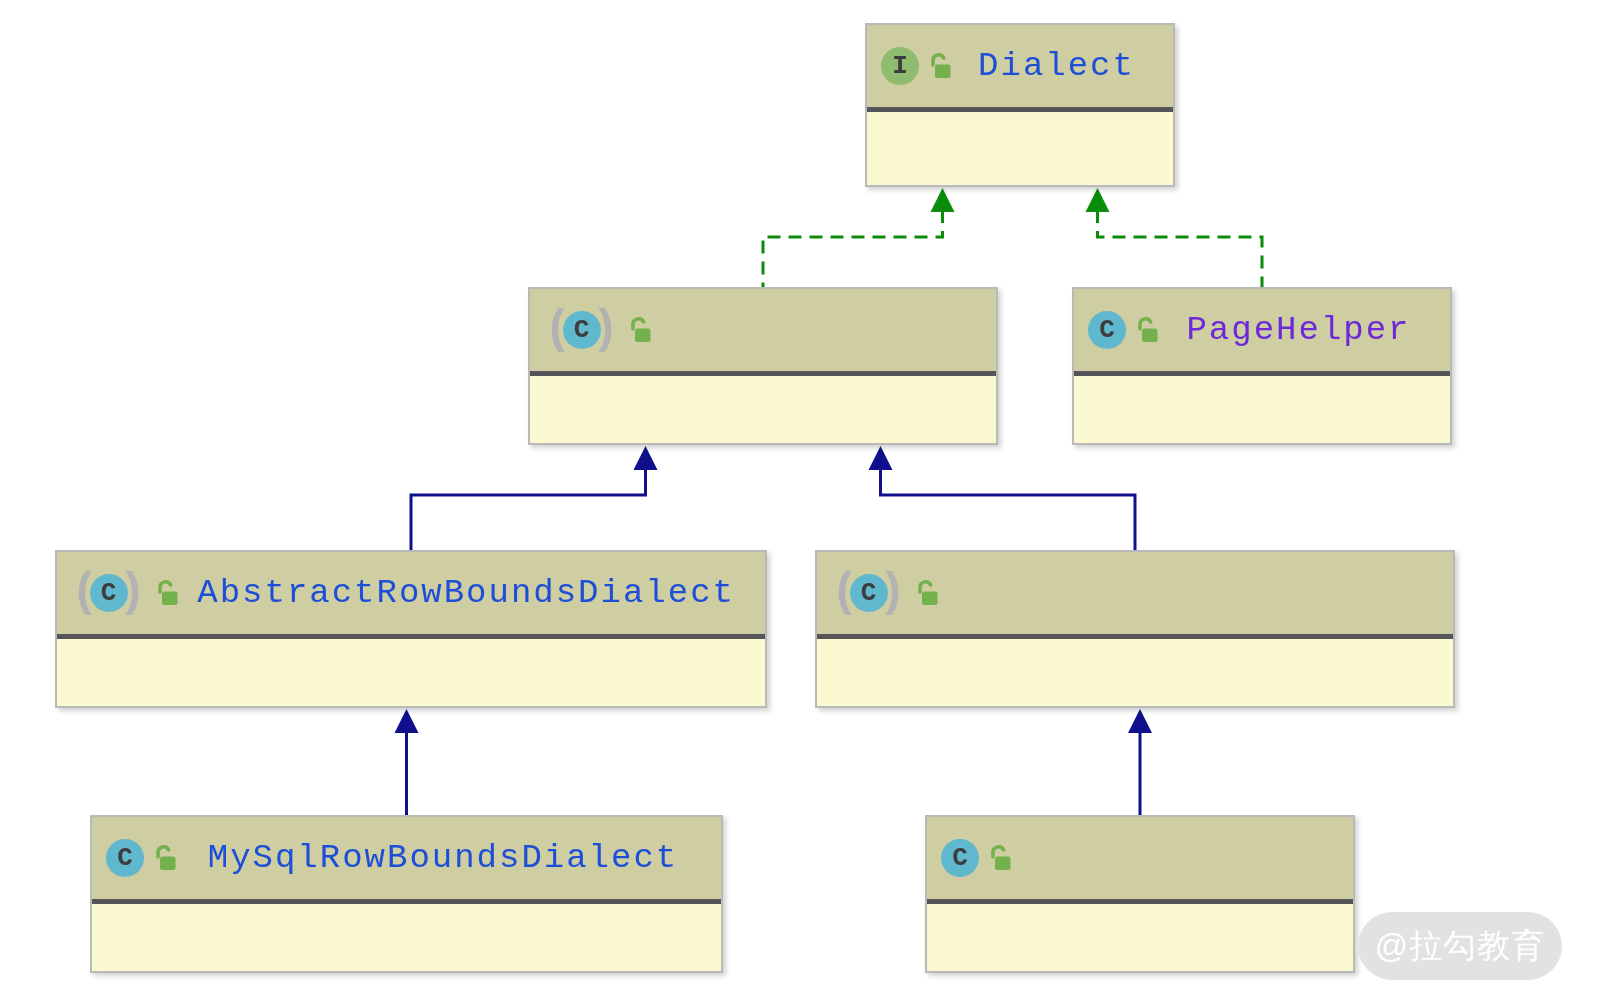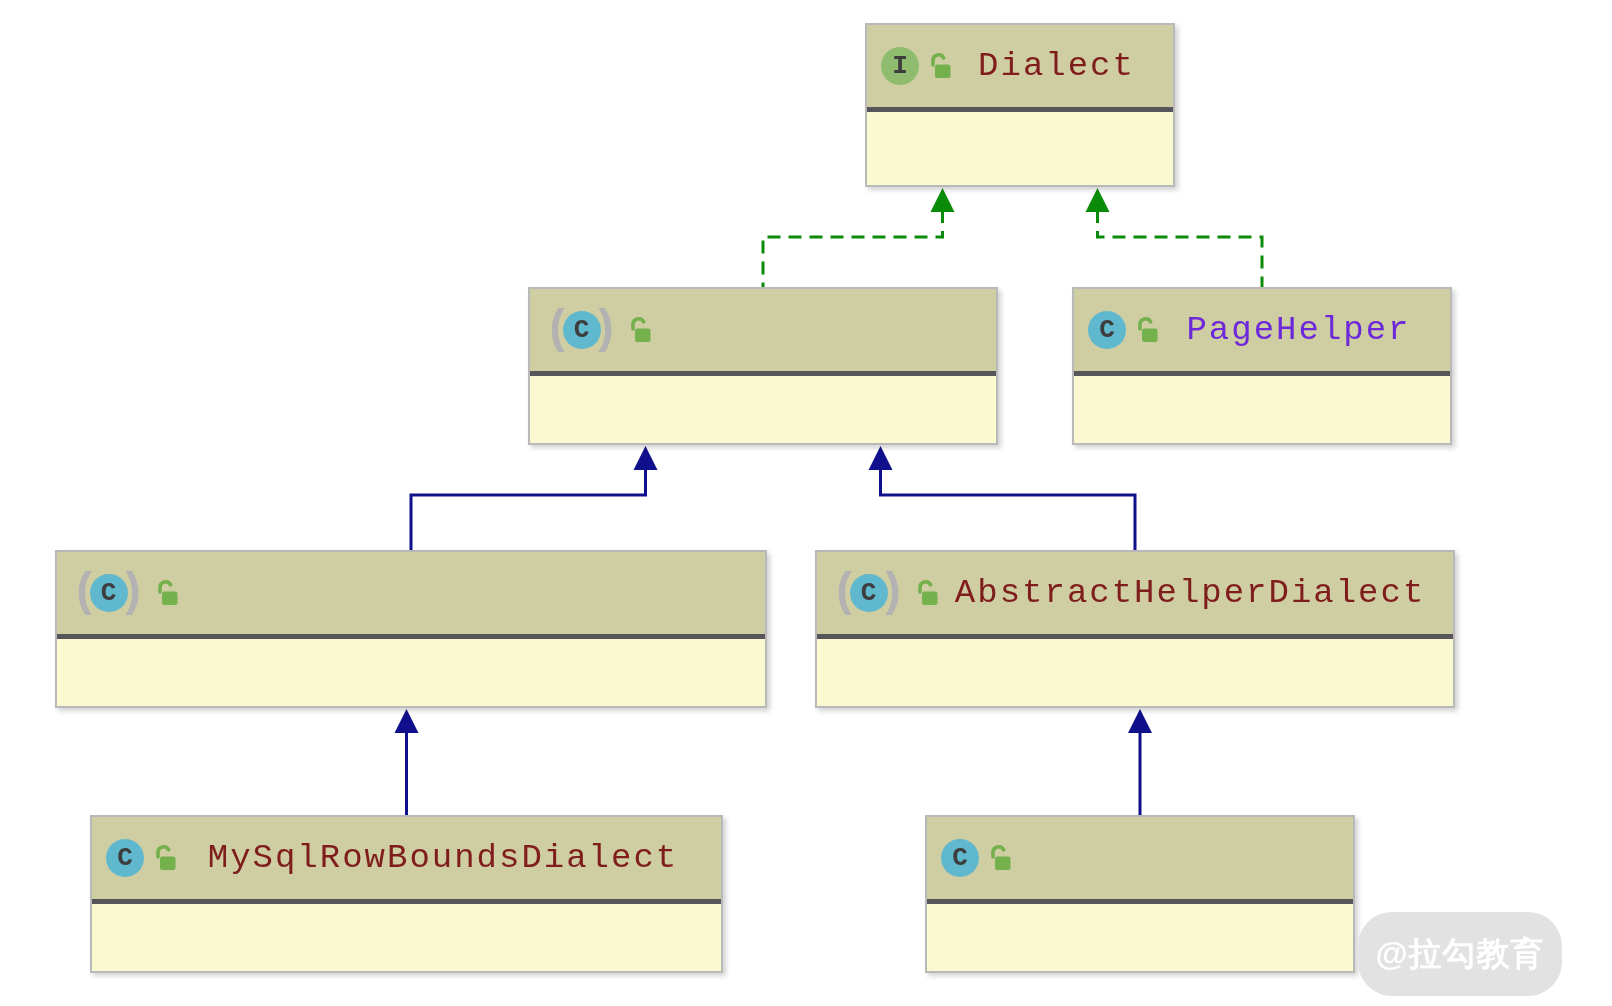--- a/index.html
+++ b/index.html
@@ -28,30 +28,30 @@
   .kind-icon.class { background:#5fb8cd; }
   .paren {
     color:#b2b2b2; font-size:46px; font-weight:bold; line-height:38px;
     z-index:1; user-select:none;
   }
   .paren.open { margin-right:-9px; }
   .paren.close { margin-left:-9px; }
   .lock-icon { margin-left:8px; display:flex; align-items:center; }
   .node-title {
     flex:1; text-align:center; white-space:nowrap;
-    font-size:34px; letter-spacing:2px; color:#7f1d1d;
+    font-size:34px; letter-spacing:2px; color:#1d4ed8;
   }
   .node-title.highlight { color:#6d28d9; }
   .node-body { height:100%; }
   .watermark {
-    position:absolute; left:1358px; top:912px; width:204px; height:84px;
+    position:absolute; left:1358px; top:912px; width:204px; height:68px;
     border-radius:34px; background:#e2e2e2;
     display:flex; align-items:center; justify-content:center;
     color:#ffffff; font-family:"Liberation Sans","DejaVu Sans",sans-serif;
-    font-size:33px; font-weight:bold; letter-spacing:1px;
+    font-size:33px; font-weight:normal; letter-spacing:1px;
   }
 </style>
 </head>
 <body>
 
 <div class="canvas" id="canvas">
   <svg class="edges" id="edges" width="1612" height="1006">
       <g>
         <path d="M 942.5 210 L 942.5 237 L 763 237 L 763 287" fill="none" stroke="#0a8c0a" stroke-width="3" stroke-dasharray="13 8"></path>
         <polygon points="942.5,188 930.5,212 954.5,212" fill="#0a8c0a"></polygon>
@@ -130,37 +130,37 @@
             <span class="paren open">(</span>
             <span class="kind-icon class">C</span>
             <span class="paren close">)</span>
             <span class="lock-icon">
               <svg width="27" height="29" viewBox="0 0 27 29">
        <path d="M6 13 V8.2 a5.6 5.6 0 0 1 10.6 -2.3" fill="none" stroke="#74b04c" stroke-width="3.6" stroke-linecap="round"></path>
        <rect x="8" y="12.5" width="15.5" height="13.5" rx="2.5" fill="#74b04c"></rect>
      </svg>
             </span>
           </div>
+          <span class="node-title">AbstractRowBoundsDialect</span>
         </div>
         <div class="node-body"></div>
       </div>
       <div class="node" style="left: 815px; top: 550px; width: 640px; height: 158px;">
         <div class="node-header">
           <div class="icon-cluster">
             <span class="paren open">(</span>
             <span class="kind-icon class">C</span>
             <span class="paren close">)</span>
             <span class="lock-icon">
               <svg width="27" height="29" viewBox="0 0 27 29">
        <path d="M6 13 V8.2 a5.6 5.6 0 0 1 10.6 -2.3" fill="none" stroke="#74b04c" stroke-width="3.6" stroke-linecap="round"></path>
        <rect x="8" y="12.5" width="15.5" height="13.5" rx="2.5" fill="#74b04c"></rect>
      </svg>
             </span>
           </div>
-          <span class="node-title">AbstractHelperDialect</span>
         </div>
         <div class="node-body"></div>
       </div>
       <div class="node" style="left: 90px; top: 815px; width: 633px; height: 158px;">
         <div class="node-header">
           <div class="icon-cluster">
             <span class="kind-icon class">C</span>
             <span class="lock-icon">
               <svg width="27" height="29" viewBox="0 0 27 29">
        <path d="M6 13 V8.2 a5.6 5.6 0 0 1 10.6 -2.3" fill="none" stroke="#74b04c" stroke-width="3.6" stroke-linecap="round"></path>

